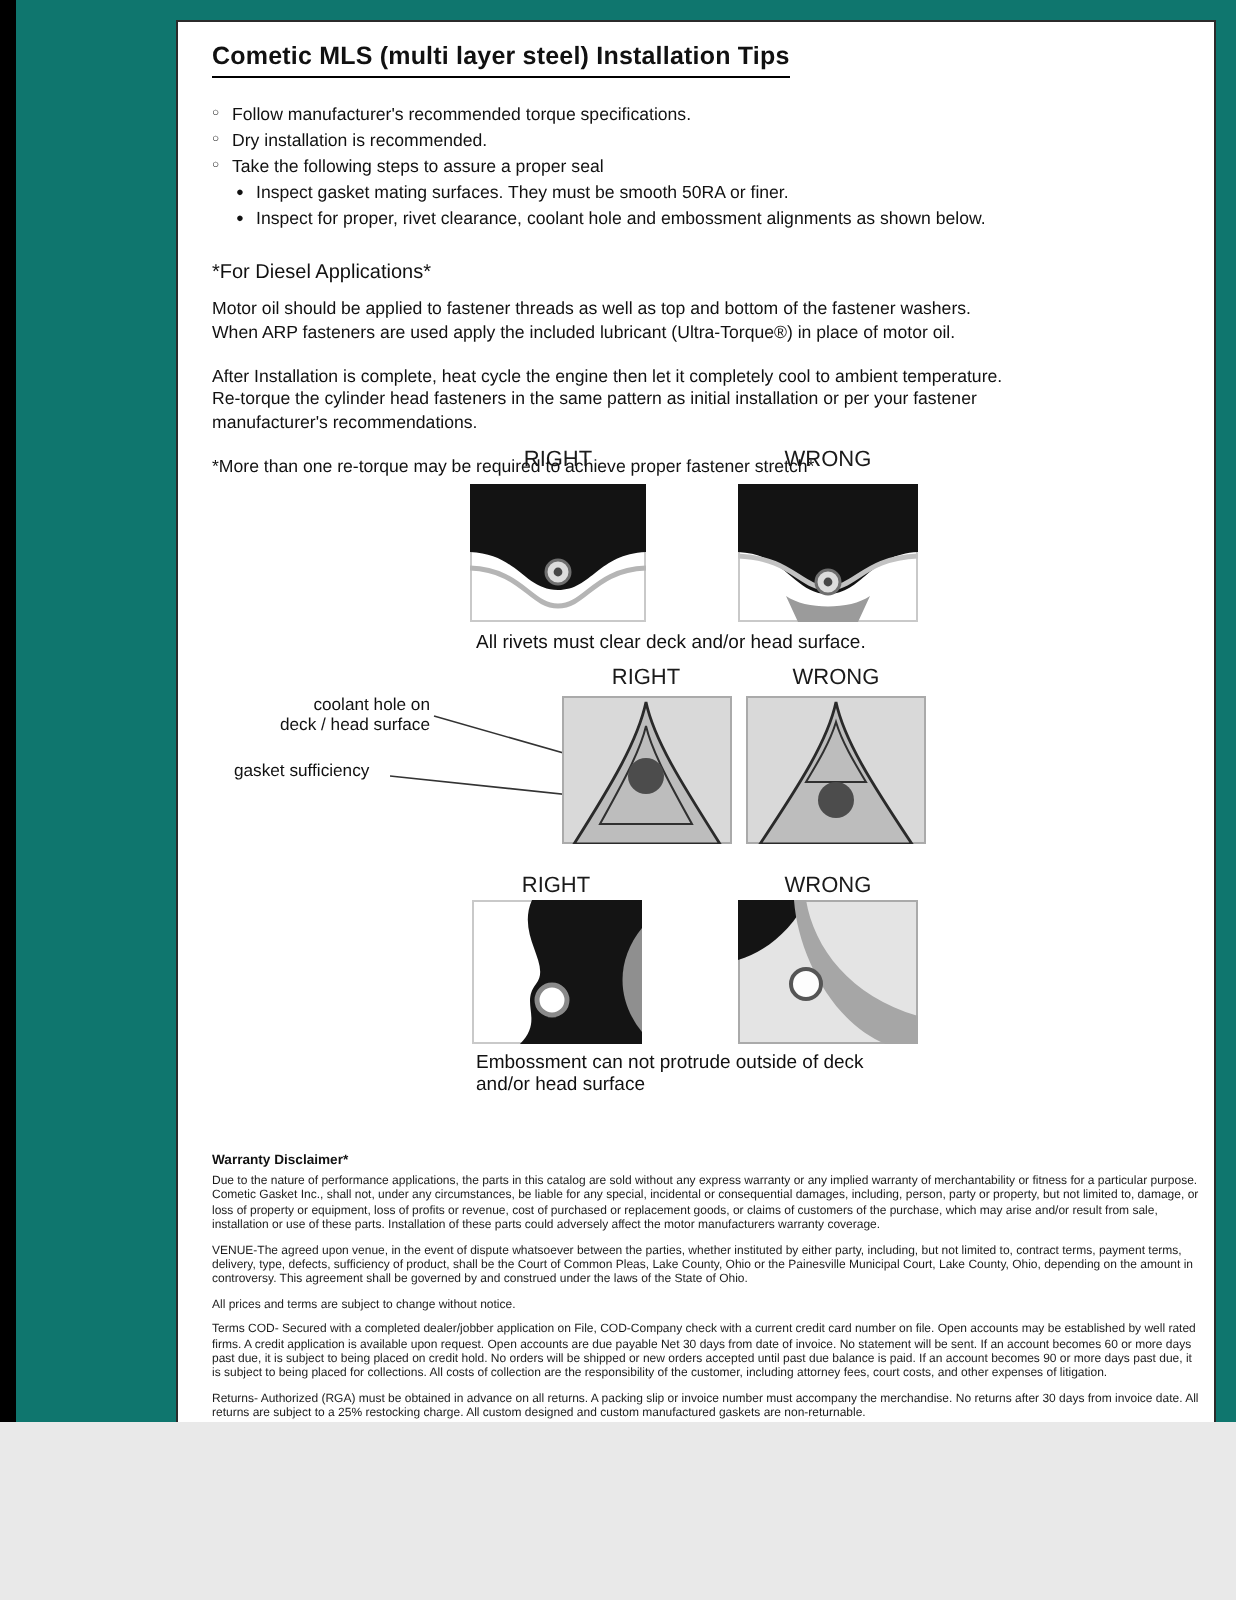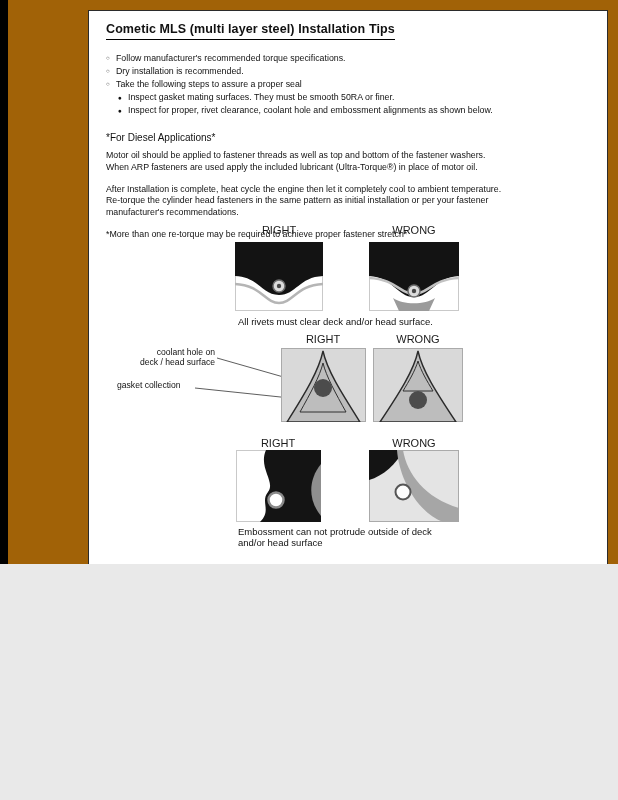--- a/index.html
+++ b/index.html
@@ -1,18 +1,18 @@
 <!DOCTYPE html>
 <html><head>
 <meta charset="utf-8">
 <style>
   * { margin:0; padding:0; box-sizing:border-box; }
   html,body { background:#e9e9e9; }
   .viewport {
-    position:relative; width:618px; height:564px; background:#a16207;
+    position:relative; width:618px; height:711px; background:#0f766e;
     overflow:hidden; font-family:"Liberation Sans", sans-serif; color:#111;
   }
   .edge-stripe { position:absolute; left:0; top:0; width:8px; height:800px; background:#000; }
   .sheet {
     position:absolute; left:88px; top:10px; width:520px; height:781px;
     border:1px solid #2b2b2b; background:#fff;
   }
   .doc-head { padding:8px 20px 0 17px; }
   .title {
     display:inline-block; font-size:12.5px; font-weight:bold;
@@ -88,21 +88,21 @@
       </svg>
       <div class="cap" style="left:149px; top:305px;">All rivets must clear deck and/or head surface.</div>
 
       <span class="fh" style="left:189px; top:322px;">RIGHT</span>
       <span class="fh" style="left:284px; top:322px;">WRONG</span>
 
       <div class="fig-label lbl-right" style="left:40px; top:337px; width:86px;">
         <div>coolant hole on</div>
         <div>deck / head surface</div>
       </div>
-      <div class="fig-label" style="left:28px; top:370px;">gasket collection</div>
+      <div class="fig-label" style="left:28px; top:370px;">gasket sufficiency</div>
 
       <svg class="ptr-lines" style="left:100px; top:337px;" width="140" height="60" viewBox="0 0 140 60">
         <line x1="28" y1="10" x2="126" y2="38" stroke="#333" stroke-width="0.8"></line>
         <line x1="6" y1="40" x2="120" y2="52" stroke="#333" stroke-width="0.8"></line>
       </svg>
 
       <svg class="panel" style="left:192px; top:337px;" width="85" height="74" viewBox="0 0 85 74">
         <rect x="0.5" y="0.5" width="84" height="73" fill="#d9d9d9" stroke="#aaaaaa"></rect>
         <path d="M42,3 C46,22 60,44 79,74 L6,74 C25,44 38,22 42,3 Z" fill="#bdbdbd" stroke="#2a2a2a" stroke-width="1.4"></path>
         <path d="M42,15 C45,28 55,46 65,64 L19,64 C29,46 39,28 42,15 Z" fill="none" stroke="#303030" stroke-width="1"></path>

